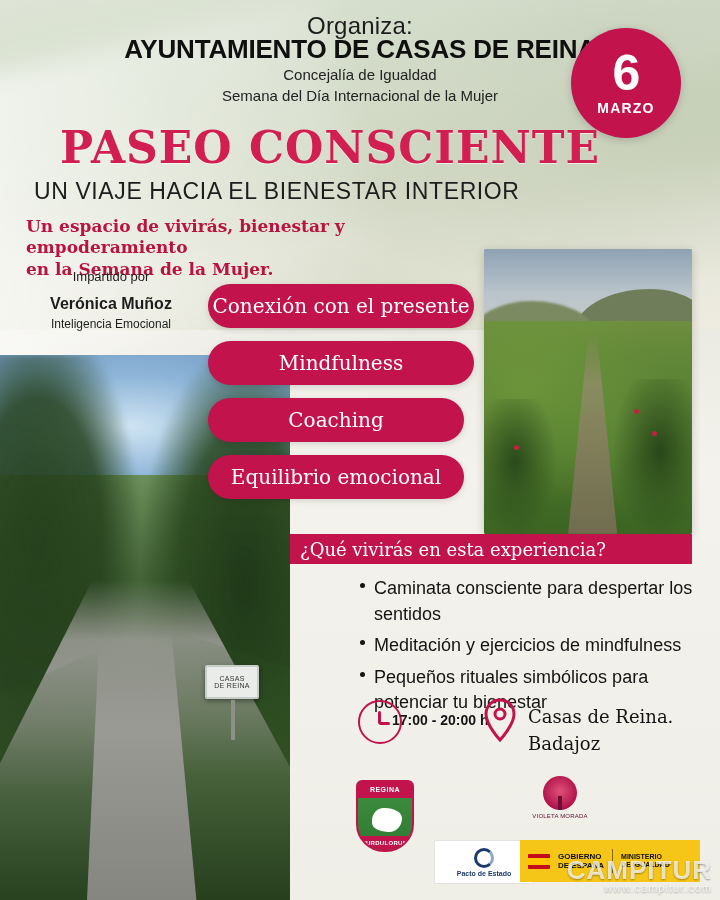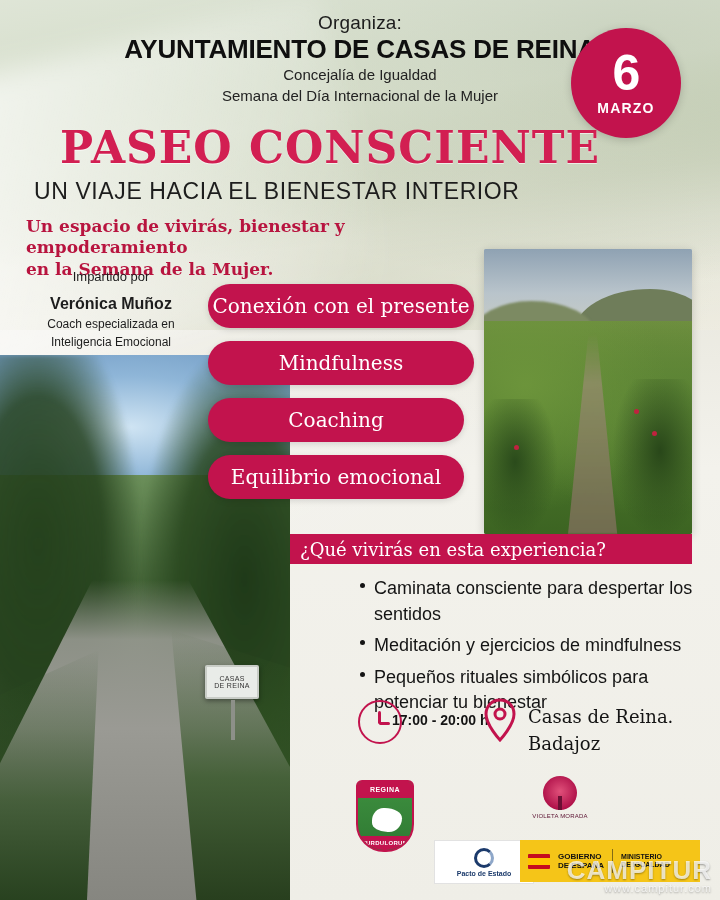--- a/index.html
+++ b/index.html
@@ -111,21 +111,21 @@
     clip-path: polygon(44% 0, 58% 0, 92% 100%, 10% 100%); filter: blur(1px); }
   .trail-bush { position:absolute; left:-12px; top:150px; width:86px; height:140px;
     background: radial-gradient(ellipse at 50% 45%, rgba(40,72,26,0.95) 0%, rgba(40,72,26,0) 70%); }
   .trail-bush2 { position:absolute; right:-16px; top:130px; width:96px; height:160px;
     background: radial-gradient(ellipse at 50% 45%, rgba(38,68,24,0.95) 0%, rgba(38,68,24,0) 70%); }
   .trail-poppy { position:absolute; width:5px; height:5px; border-radius:50%; background:#c0223f; }
 
   
   .organiza {
     position: absolute; left: 0; top: 12px; width: 720px; text-align: center;
-    font-size: 19px; color: #1c1c1c; font-weight: 400; letter-spacing: 0.2px;
+    font-size: 24px; color: #1c1c1c; font-weight: 400; letter-spacing: 0.2px;
   }
   .ayto {
     position: absolute; left: 0; top: 34px; width: 720px; text-align: center;
     font-size: 26px; font-weight: bold; color: #0f0f0f; letter-spacing: -0.2px;
   }
   .concejalia {
     position: absolute; left: 0; top: 66px; width: 720px; text-align: center;
     font-size: 15px; color: #222;
   }
   .semana {
@@ -308,21 +308,20 @@
   <div class="title-main">PASEO CONSCIENTE</div>
   <div class="title-sub">UN VIAJE HACIA EL BIENESTAR INTERIOR</div>
   <div class="lead">
     <div>Un espacio de vivirás, bienestar y empoderamiento</div>
     <div>en la Semana de la Mujer.</div>
   </div>
 
   <div class="imparted">
     <div class="l1">Impartido por</div>
     <div class="l2">Verónica Muñoz</div>
-    <div class="l3">Coach especializada en</div>
     <div class="l3">Inteligencia Emocional</div>
   </div>
 
   <div class="pills">
     <div class="pill pill-0">Conexión con el presente</div>
     <div class="pill pill-1">Mindfulness</div>
     <div class="pill pill-2">Coaching</div>
     <div class="pill pill-3">Equilibrio emocional</div>
   </div>
 

